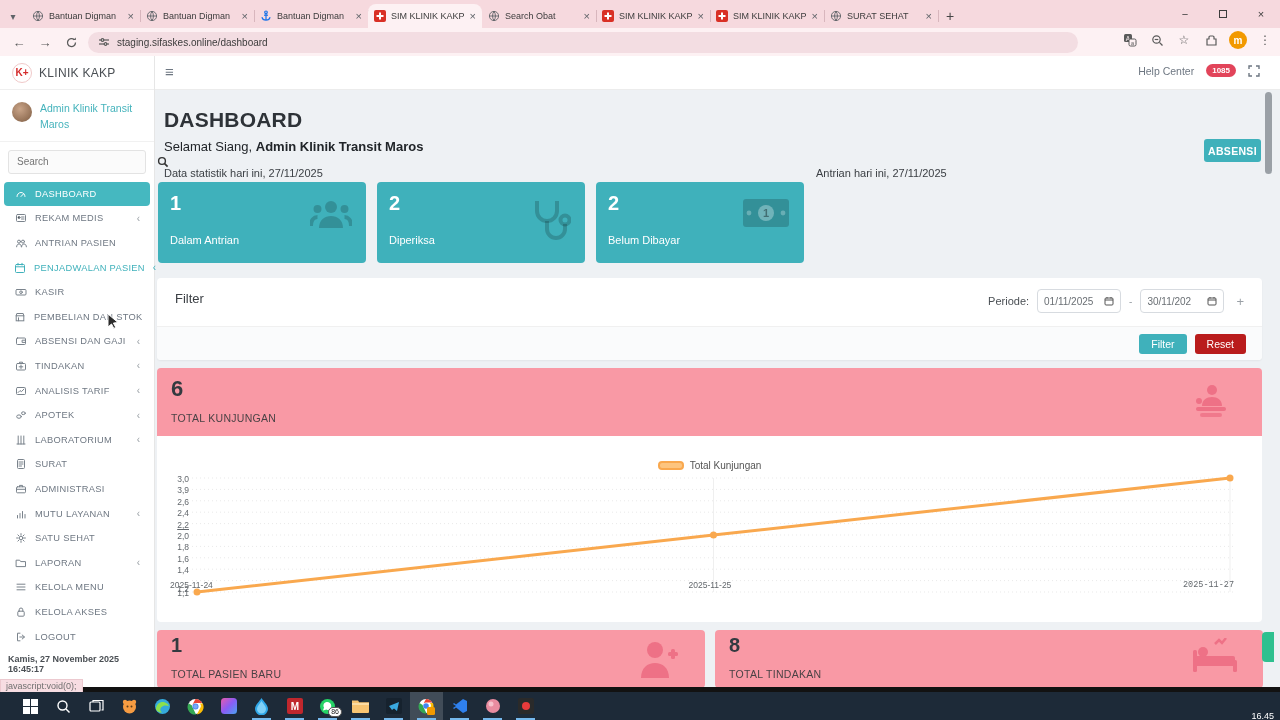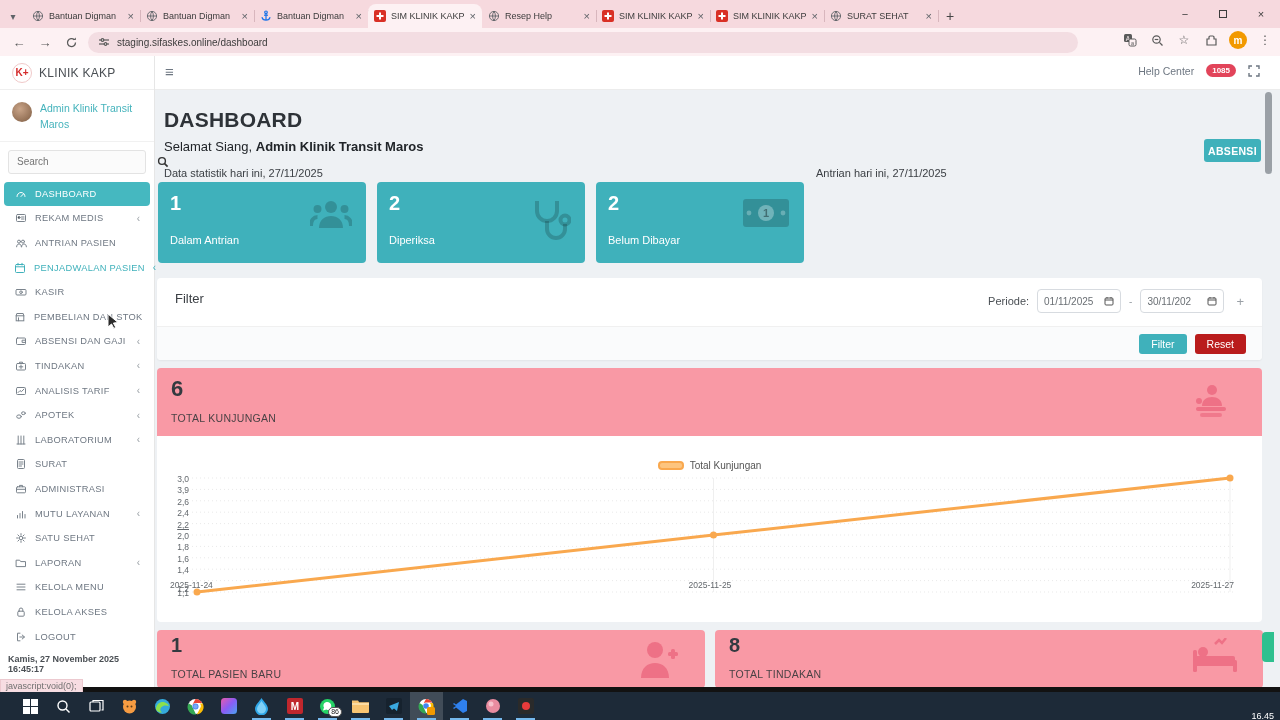--- a/index.html
+++ b/index.html
@@ -174,21 +174,21 @@
           <span class="tab-title">SIM KLINIK KAKP</span>
           <span class="tab-close">×</span>
         </div>
         <div class="tab">
           <span class="tab-icon">
             <svg viewBox="0 0 12 12" stroke="#5f6368" fill="none" stroke-width=".9">
               <circle cx="6" cy="6" r="4.6"></circle>
               <path d="M1.4 6h9.2M6 1.4c-1.9 2.4-1.9 6.8 0 9.2M6 1.4c1.9 2.4 1.9 6.8 0 9.2"></path>
             </svg>
           </span>
-          <span class="tab-title">Resep Help</span>
+          <span class="tab-title">Search Obat</span>
           <span class="tab-close">×</span>
           <span class="sep"></span>
         </div>
         <div class="tab">
           <span class="tab-icon">
             <svg viewBox="0 0 12 12">
               <rect width="12" height="12" rx="2" fill="#d93025"></rect>
               <rect x="5" y="2.5" width="2" height="7" fill="#fff"></rect>
               <rect x="2.5" y="5" width="7" height="2" fill="#fff"></rect>
             </svg>
@@ -635,21 +635,21 @@
           <line x1="521.5" y1="0" x2="521.5" y2="114" stroke="#efefef" stroke-width="1"></line>
           <line x1="1038" y1="0" x2="1038" y2="114" stroke="#efefef" stroke-width="1"></line>
           <polyline points="5,114 521.5,57 1038,0" fill="none" stroke="#f9a84e" stroke-width="3" stroke-linejoin="round" stroke-linecap="round"></polyline>
           <circle cx="5" cy="114" r="3.5" fill="#f9a84e"></circle>
           <circle cx="521.5" cy="57" r="3.5" fill="#f9a84e"></circle>
           <circle cx="1038" cy="0" r="3.5" fill="#f9a84e"></circle>
         </svg>
       <div id="xticks">
           <div class="xtick" style="left: 13px;">2025-11-24</div>
           <div class="xtick" style="left: 531.5px;">2025-11-25</div>
-          <div class="xtick" style="right: 28px;">2025-11-27</div>
+          <div class="xtick" style="right: 28px; font-family: Liberation Mono, monospace;">2025-11-27</div>
         </div>
     </div>
 
     <div class="bottom-cards" id="bottomCards">
         <div class="bottom-card">
           <div class="bc-value">1</div>
           <div class="bc-label">TOTAL PASIEN BARU</div>
           <span class="bc-icon"><svg width="44" height="42" viewBox="0 0 44 42" fill="#ee7186">
               <circle cx="18" cy="12" r="8"></circle>
               <path d="M4 40c0-10 6.5-15 14-15s14 5 14 15z"></path>

